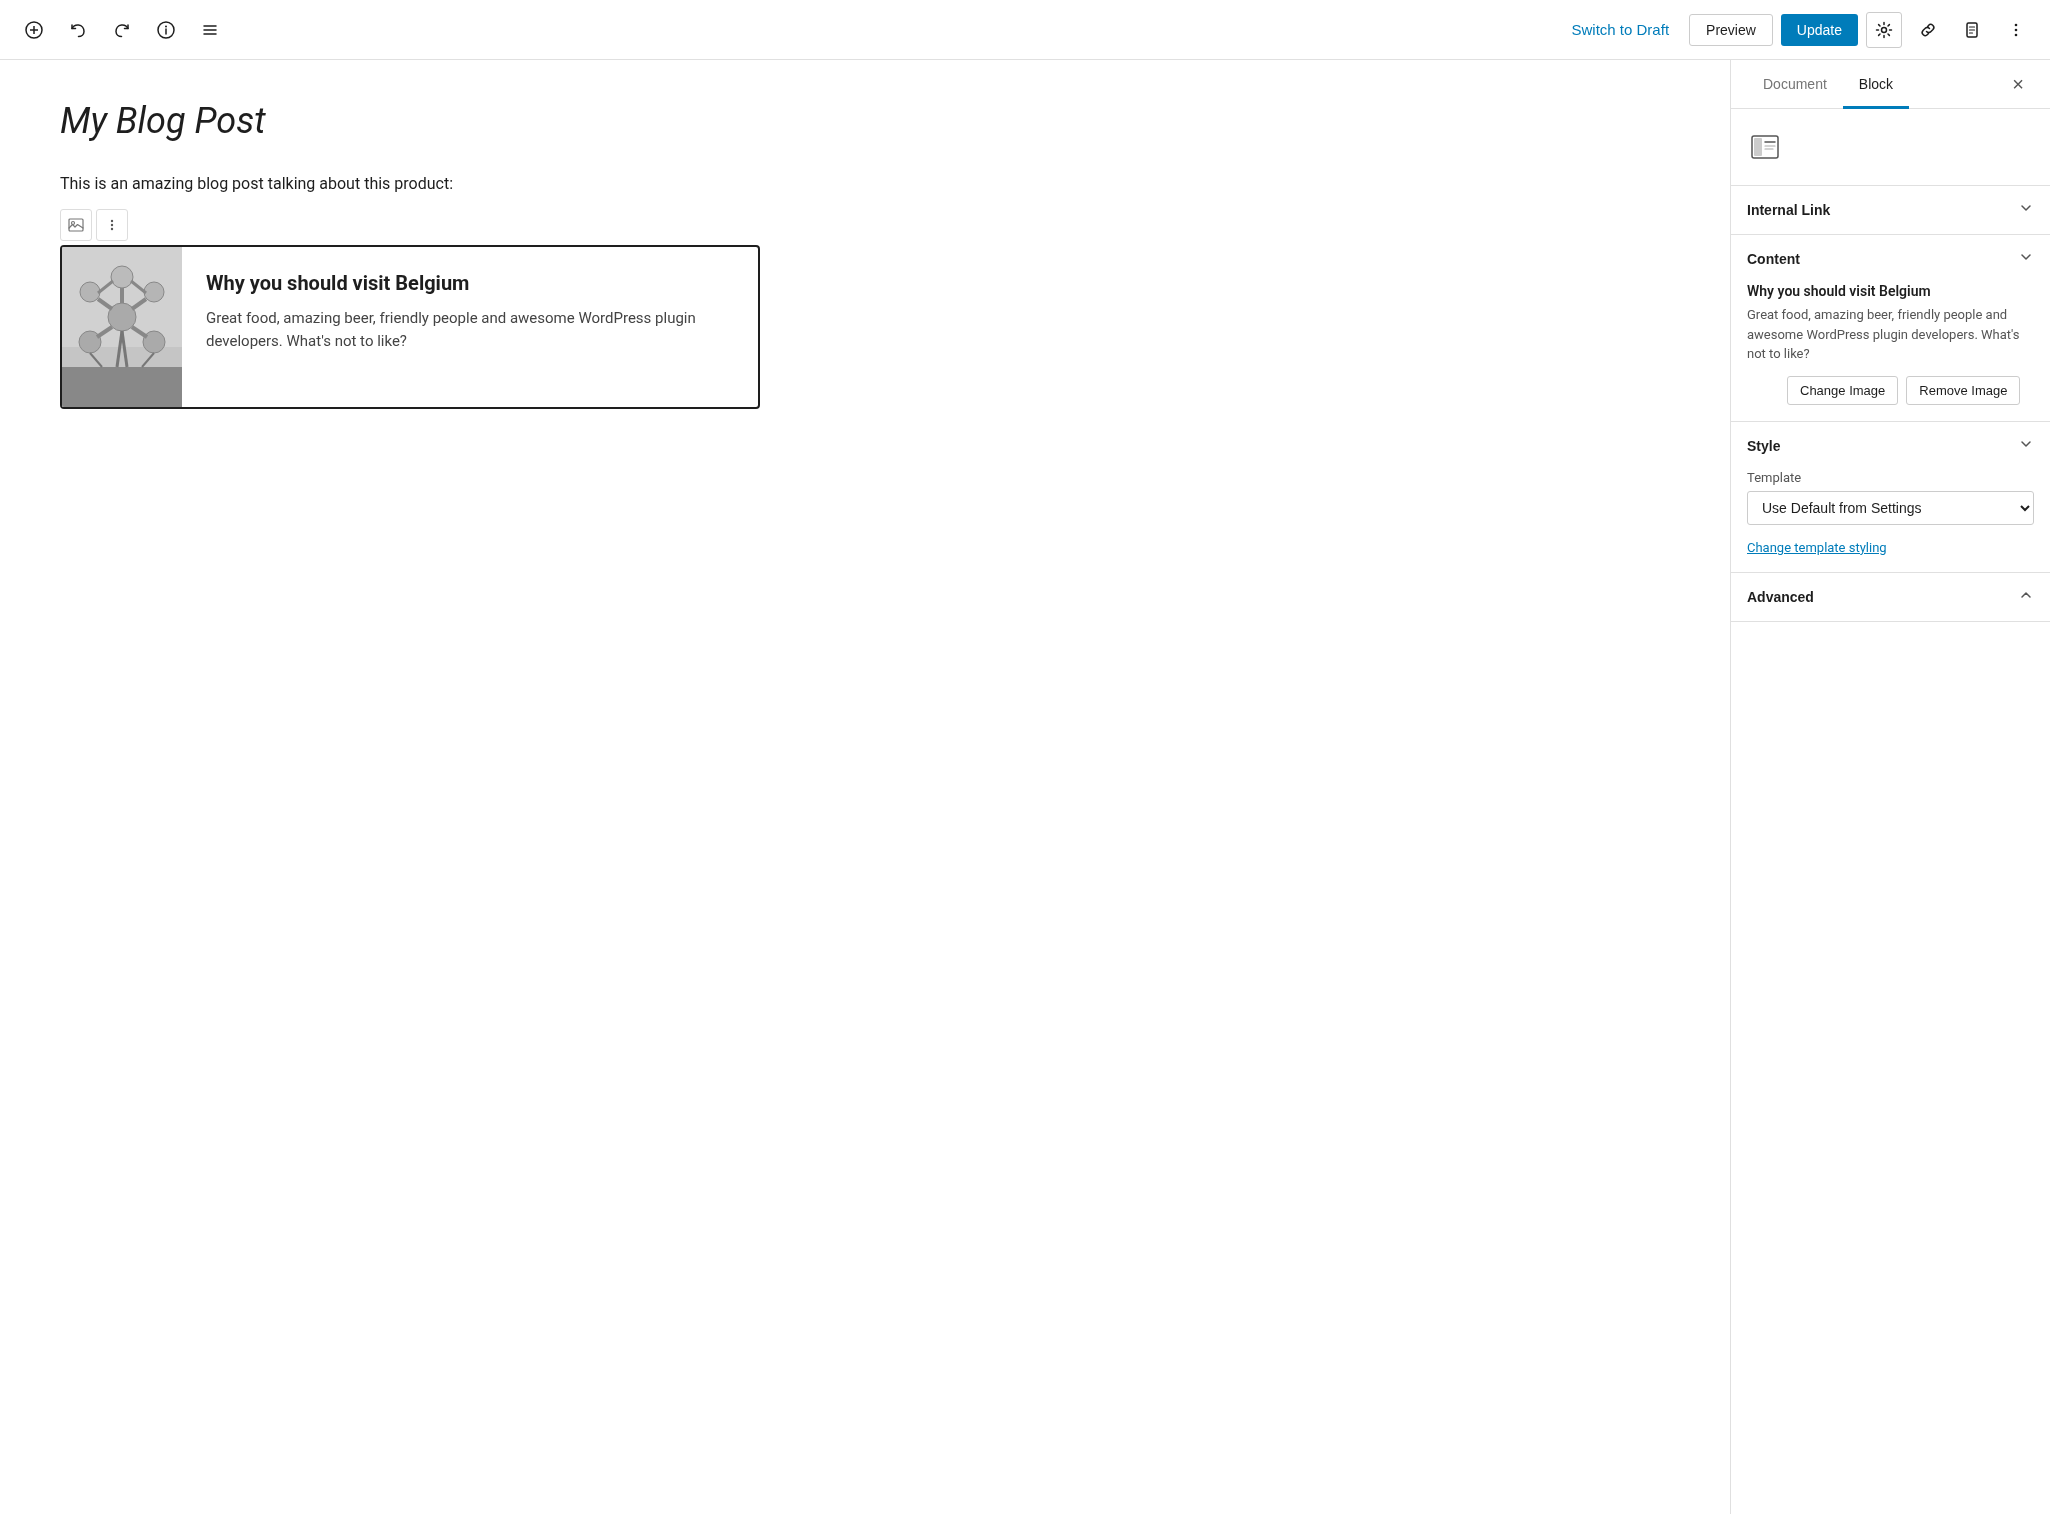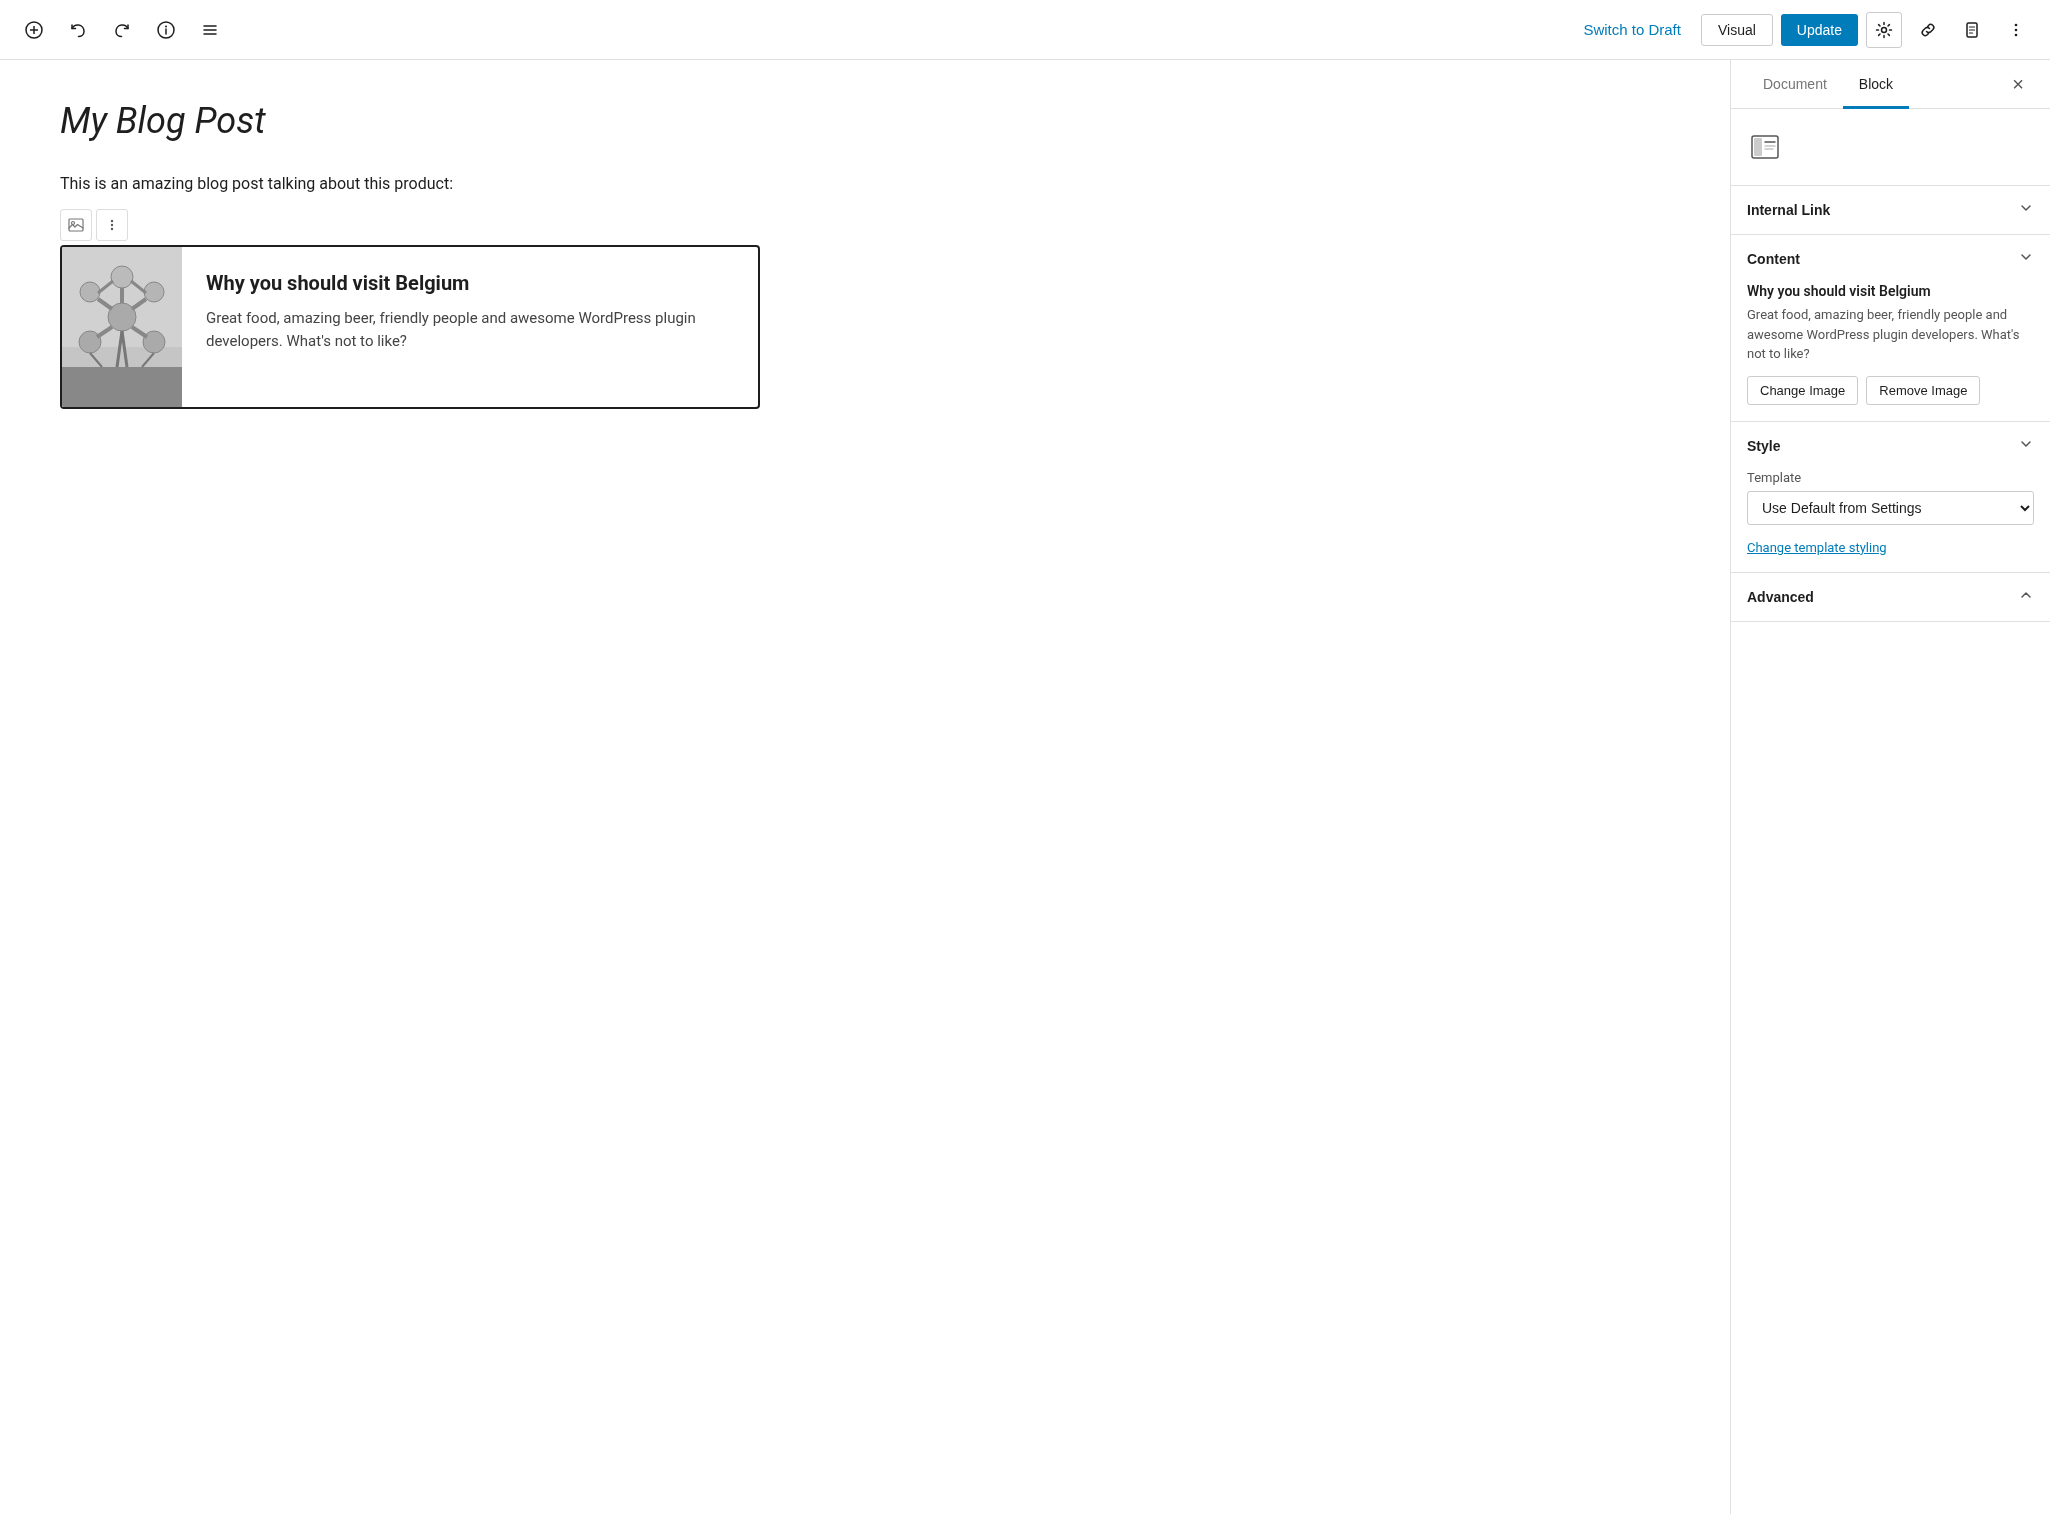--- a/index.html
+++ b/index.html
@@ -112,21 +112,21 @@
       display: block; margin-bottom: 12px; line-height: 1.4;
     }
     .change-link-btn {
       border: 1px solid #ccc; background: #fff; color: #1e1e1e; font-size: 13px;
       padding: 6px 12px; border-radius: 3px; cursor: pointer;
     }
 
     
     .content-title { font-size: 14px; font-weight: 600; color: #1e1e1e; margin-bottom: 6px; }
     .content-desc { font-size: 13px; color: #555; line-height: 1.5; margin-bottom: 12px; }
-    .btn-row { display: flex; gap: 8px; flex-wrap: wrap; }
+    .btn-row { display: flex; gap: 8px; flex-wrap: wrap; margin-left: 40px; }
     .change-image-btn {
       border: 1px solid #ccc; background: #fff; color: #1e1e1e; font-size: 13px;
       padding: 6px 12px; border-radius: 3px; cursor: pointer;
     }
     .remove-image-btn {
       border: 1px solid #ccc; background: #fff; color: #1e1e1e; font-size: 13px;
       padding: 6px 12px; border-radius: 3px; cursor: pointer;
     }
 
     
@@ -187,21 +187,21 @@
     <button class="tool-btn" title="List view">
       <svg width="18" height="18" viewBox="0 0 18 18" fill="none">
         <line x1="3" y1="5" x2="15" y2="5" stroke="#1e1e1e" stroke-width="1.5" stroke-linecap="round"></line>
         <line x1="3" y1="9" x2="15" y2="9" stroke="#1e1e1e" stroke-width="1.5" stroke-linecap="round"></line>
         <line x1="3" y1="13" x2="15" y2="13" stroke="#1e1e1e" stroke-width="1.5" stroke-linecap="round"></line>
       </svg>
     </button>
   </div>
   <div class="toolbar-right">
     <button class="switch-draft-btn">Switch to Draft</button>
-    <button class="preview-btn">Visual</button>
+    <button class="preview-btn">Preview</button>
     <button class="update-btn">Update</button>
     <button class="icon-btn" title="Settings">
       <svg width="18" height="18" viewBox="0 0 18 18" fill="none">
         <circle cx="9" cy="9" r="2.5" stroke="#1e1e1e" stroke-width="1.5" fill="none"></circle>
         <path d="M9 1.5v2M9 14.5v2M1.5 9h2M14.5 9h2M3.6 3.6l1.4 1.4M13 13l1.4 1.4M3.6 14.4l1.4-1.4M13 5l1.4-1.4" stroke="#1e1e1e" stroke-width="1.5" stroke-linecap="round"></path>
       </svg>
     </button>
     <button class="icon-btn-plain" title="View post">
       <svg width="18" height="18" viewBox="0 0 18 18" fill="none">
         <path d="M7.5 10.5a3 3 0 004.5 0l2-2a3 3 0 00-4.5-4L8.5 6" stroke="#1e1e1e" stroke-width="1.5" stroke-linecap="round" fill="none"></path>

